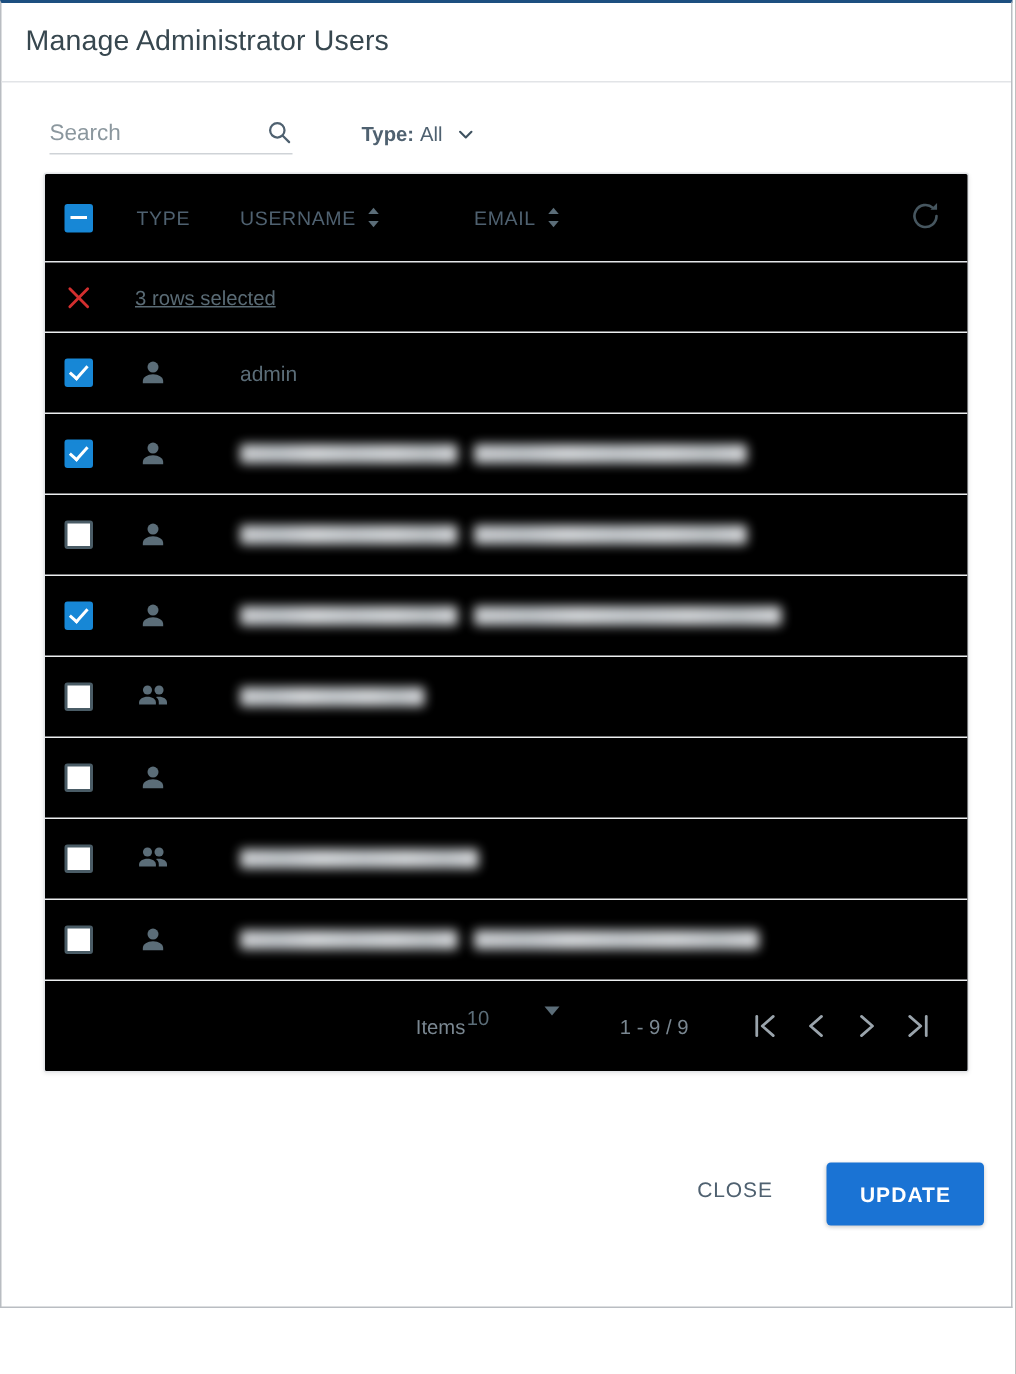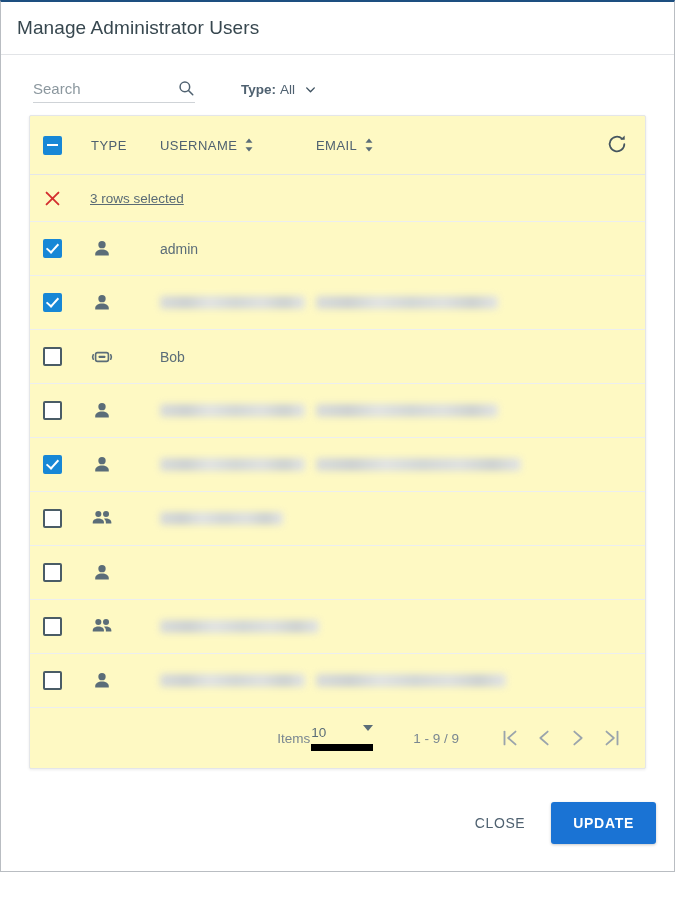--- a/index.html
+++ b/index.html
@@ -103,21 +103,21 @@
     width: 13px;
     height: 13px;
     display: inline-block;
   }
 
   
   .table-card {
     margin-top: 12px;
     border: 1px solid #e4e6e9;
     border-radius: 2px;
-    background: #fef9c3;
+    background: #000000;
     box-shadow: 0 1px 3px rgba(0,0,0,.08);
     overflow: hidden;
   }
 
   .trow {
     display: flex;
     align-items: center;
     box-sizing: border-box;
   }
 
@@ -231,24 +231,24 @@
     width: 34px; height: 34px;
     display: flex; align-items: center; justify-content: center;
     cursor: pointer; color: #9aa4ac;
   }
 
   
   .dialog-footer {
     flex: 0 0 auto;
     height: 96px;
     display: flex;
-    align-items: center;
+    align-items: flex-start;
     justify-content: flex-end;
     padding-right: 18px;
-    gap: 8px;
+    gap: 18px;
   }
   .btn-flat {
     background: transparent;
     border: 0;
     font-family: "Liberation Sans", sans-serif;
     font-size: 14px;
     letter-spacing: .6px;
     color: #4f6170;
     padding: 10px 18px;
     cursor: pointer;
@@ -388,38 +388,20 @@
               <div class="blur-bar" style="width: 182px;"></div>
             </div>
             <div class="c-action"></div>
           </div>
           <div class="trow drow">
             <div class="c-check">
               <span class="cb off"></span>
             </div>
             <div class="c-type">
               <span>
-                <svg class="type-ico" viewBox="0 0 24 24" fill="none" stroke="#5b6d78" stroke-width="1.8" stroke-linecap="round">
-                  <rect x="5" y="7.2" width="14" height="9.6" rx="2.1"></rect>
-                  <rect x="8.4" y="10.6" width="7.2" height="2.6" rx="0.7" fill="#5b6d78" stroke="none"></rect>
-                  <path d="M2.4 9.6a5 5 0 0 0 0 4.8"></path>
-                  <path d="M21.6 9.6a5 5 0 0 1 0 4.8"></path>
-                </svg>
-              </span>
-            </div>
-            <div class="c-user">Bob</div>
-            <div class="c-email"></div>
-            <div class="c-action"></div>
-          </div>
-          <div class="trow drow">
-            <div class="c-check">
-              <span class="cb off"></span>
-            </div>
-            <div class="c-type">
-              <span>
                 <svg class="type-ico" viewBox="0 0 24 24" fill="#5b6d78">
                   <circle cx="12" cy="7.3" r="4"></circle>
                   <path d="M12 12.6c-4.1 0-7.4 2.2-7.4 4.9v1.6h14.8v-1.6c0-2.7-3.3-4.9-7.4-4.9z"></path>
                 </svg>
               </span>
             </div>
             <div class="c-user">
               <div class="blur-bar" style="width: 145px;"></div>
             </div>
             <div class="c-email">

